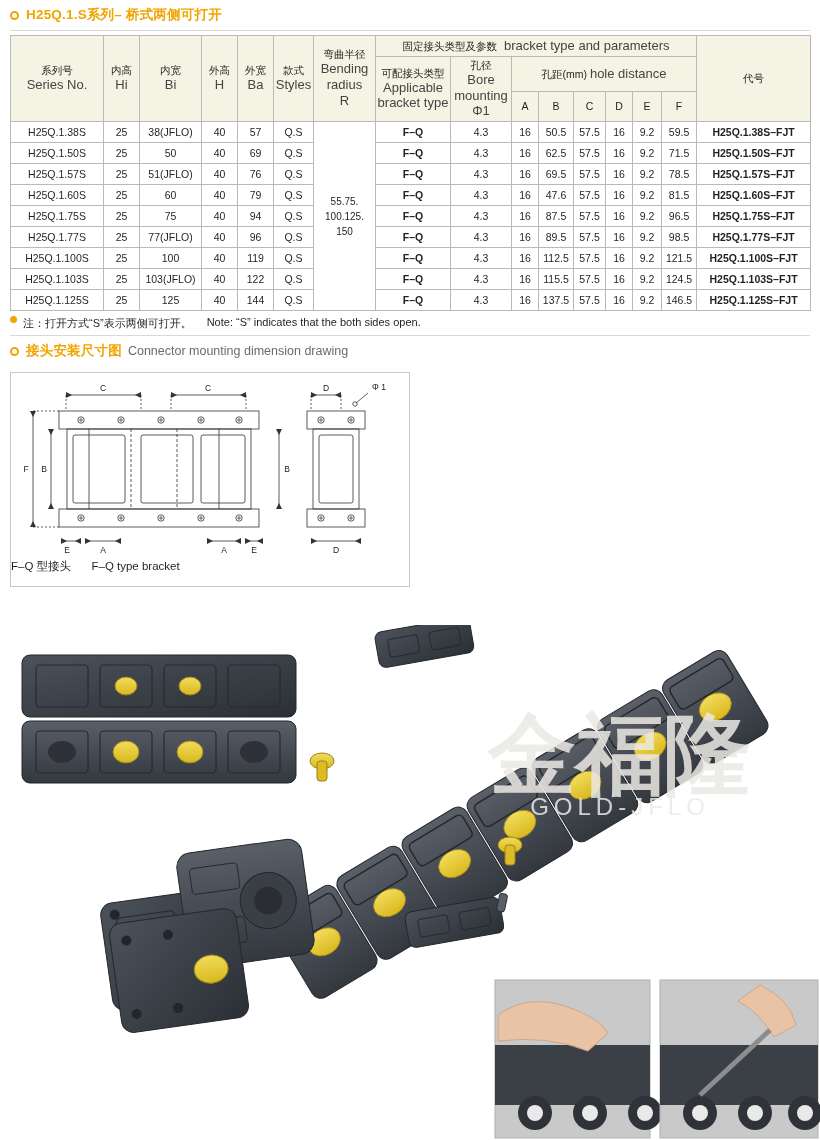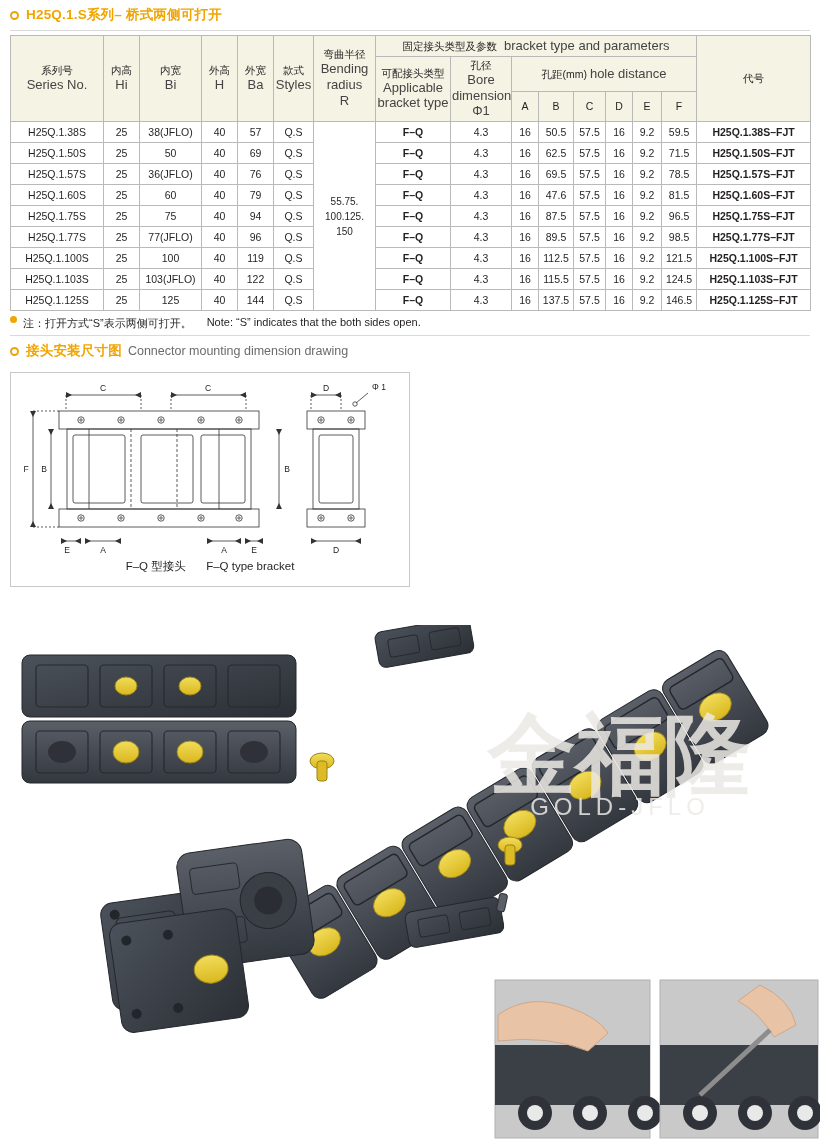--- a/index.html
+++ b/index.html
@@ -70,21 +70,21 @@
   
   .draw-box {
     margin:6px 10px 0 10px;
     width:400px; height:215px;
     border:1px solid #c9c9c9;
     background:#fff;
     position:relative;
   }
   .draw-cap {
     position:absolute; left:0; right:0; bottom:12px;
-    text-align:center; font-size:11.5px; color:#231f20;
+    text-align:left; font-size:11.5px; color:#231f20;
   }
   .draw-cap .sp { display:inline-block; width:14px; }
 
   
   .photos { position:absolute; left:0; top:625px; width:820px; height:515px; }
 </style>
 </head>
 <body>
 
 <div class="page">
@@ -154,21 +154,21 @@
             <span class="hdr-cn">代号</span>
           </th>
         </tr>
         <tr>
           <th rowspan="2">
             <span class="hdr-cn">可配接头类型</span>
             <span class="hdr-en">Applicable bracket type</span>
           </th>
           <th rowspan="2">
             <span class="hdr-cn">孔径</span>
-            <span class="hdr-en">Bore dimension</span>
+            <span class="hdr-en">Bore mounting</span>
             <span class="hdr-en">Φ1</span>
           </th>
           <th colspan="6">
             <span class="hdr-cn" style="display:inline">孔距(mm)</span>
             <span class="hdr-en" style="display:inline">hole distance</span>
           </th>
         </tr>
         <tr>
           <th>A</th>
           <th>B</th>
@@ -215,21 +215,21 @@
             <td>62.5</td>
             <td>57.5</td>
             <td>16</td>
             <td>9.2</td>
             <td>71.5</td>
             <td class="nowrap">H25Q.1.50S–FJT</td>
           </tr>
           <tr>
             <td>H25Q.1.57S</td>
             <td>25</td>
-            <td>36(JFLO)</td>
+            <td>51(JFLO)</td>
             <td>40</td>
             <td>76</td>
             <td>Q.S</td>
             <td class="nowrap">F–Q</td>
             <td>4.3</td>
             <td>16</td>
             <td>69.5</td>
             <td>57.5</td>
             <td>16</td>
             <td>9.2</td>

